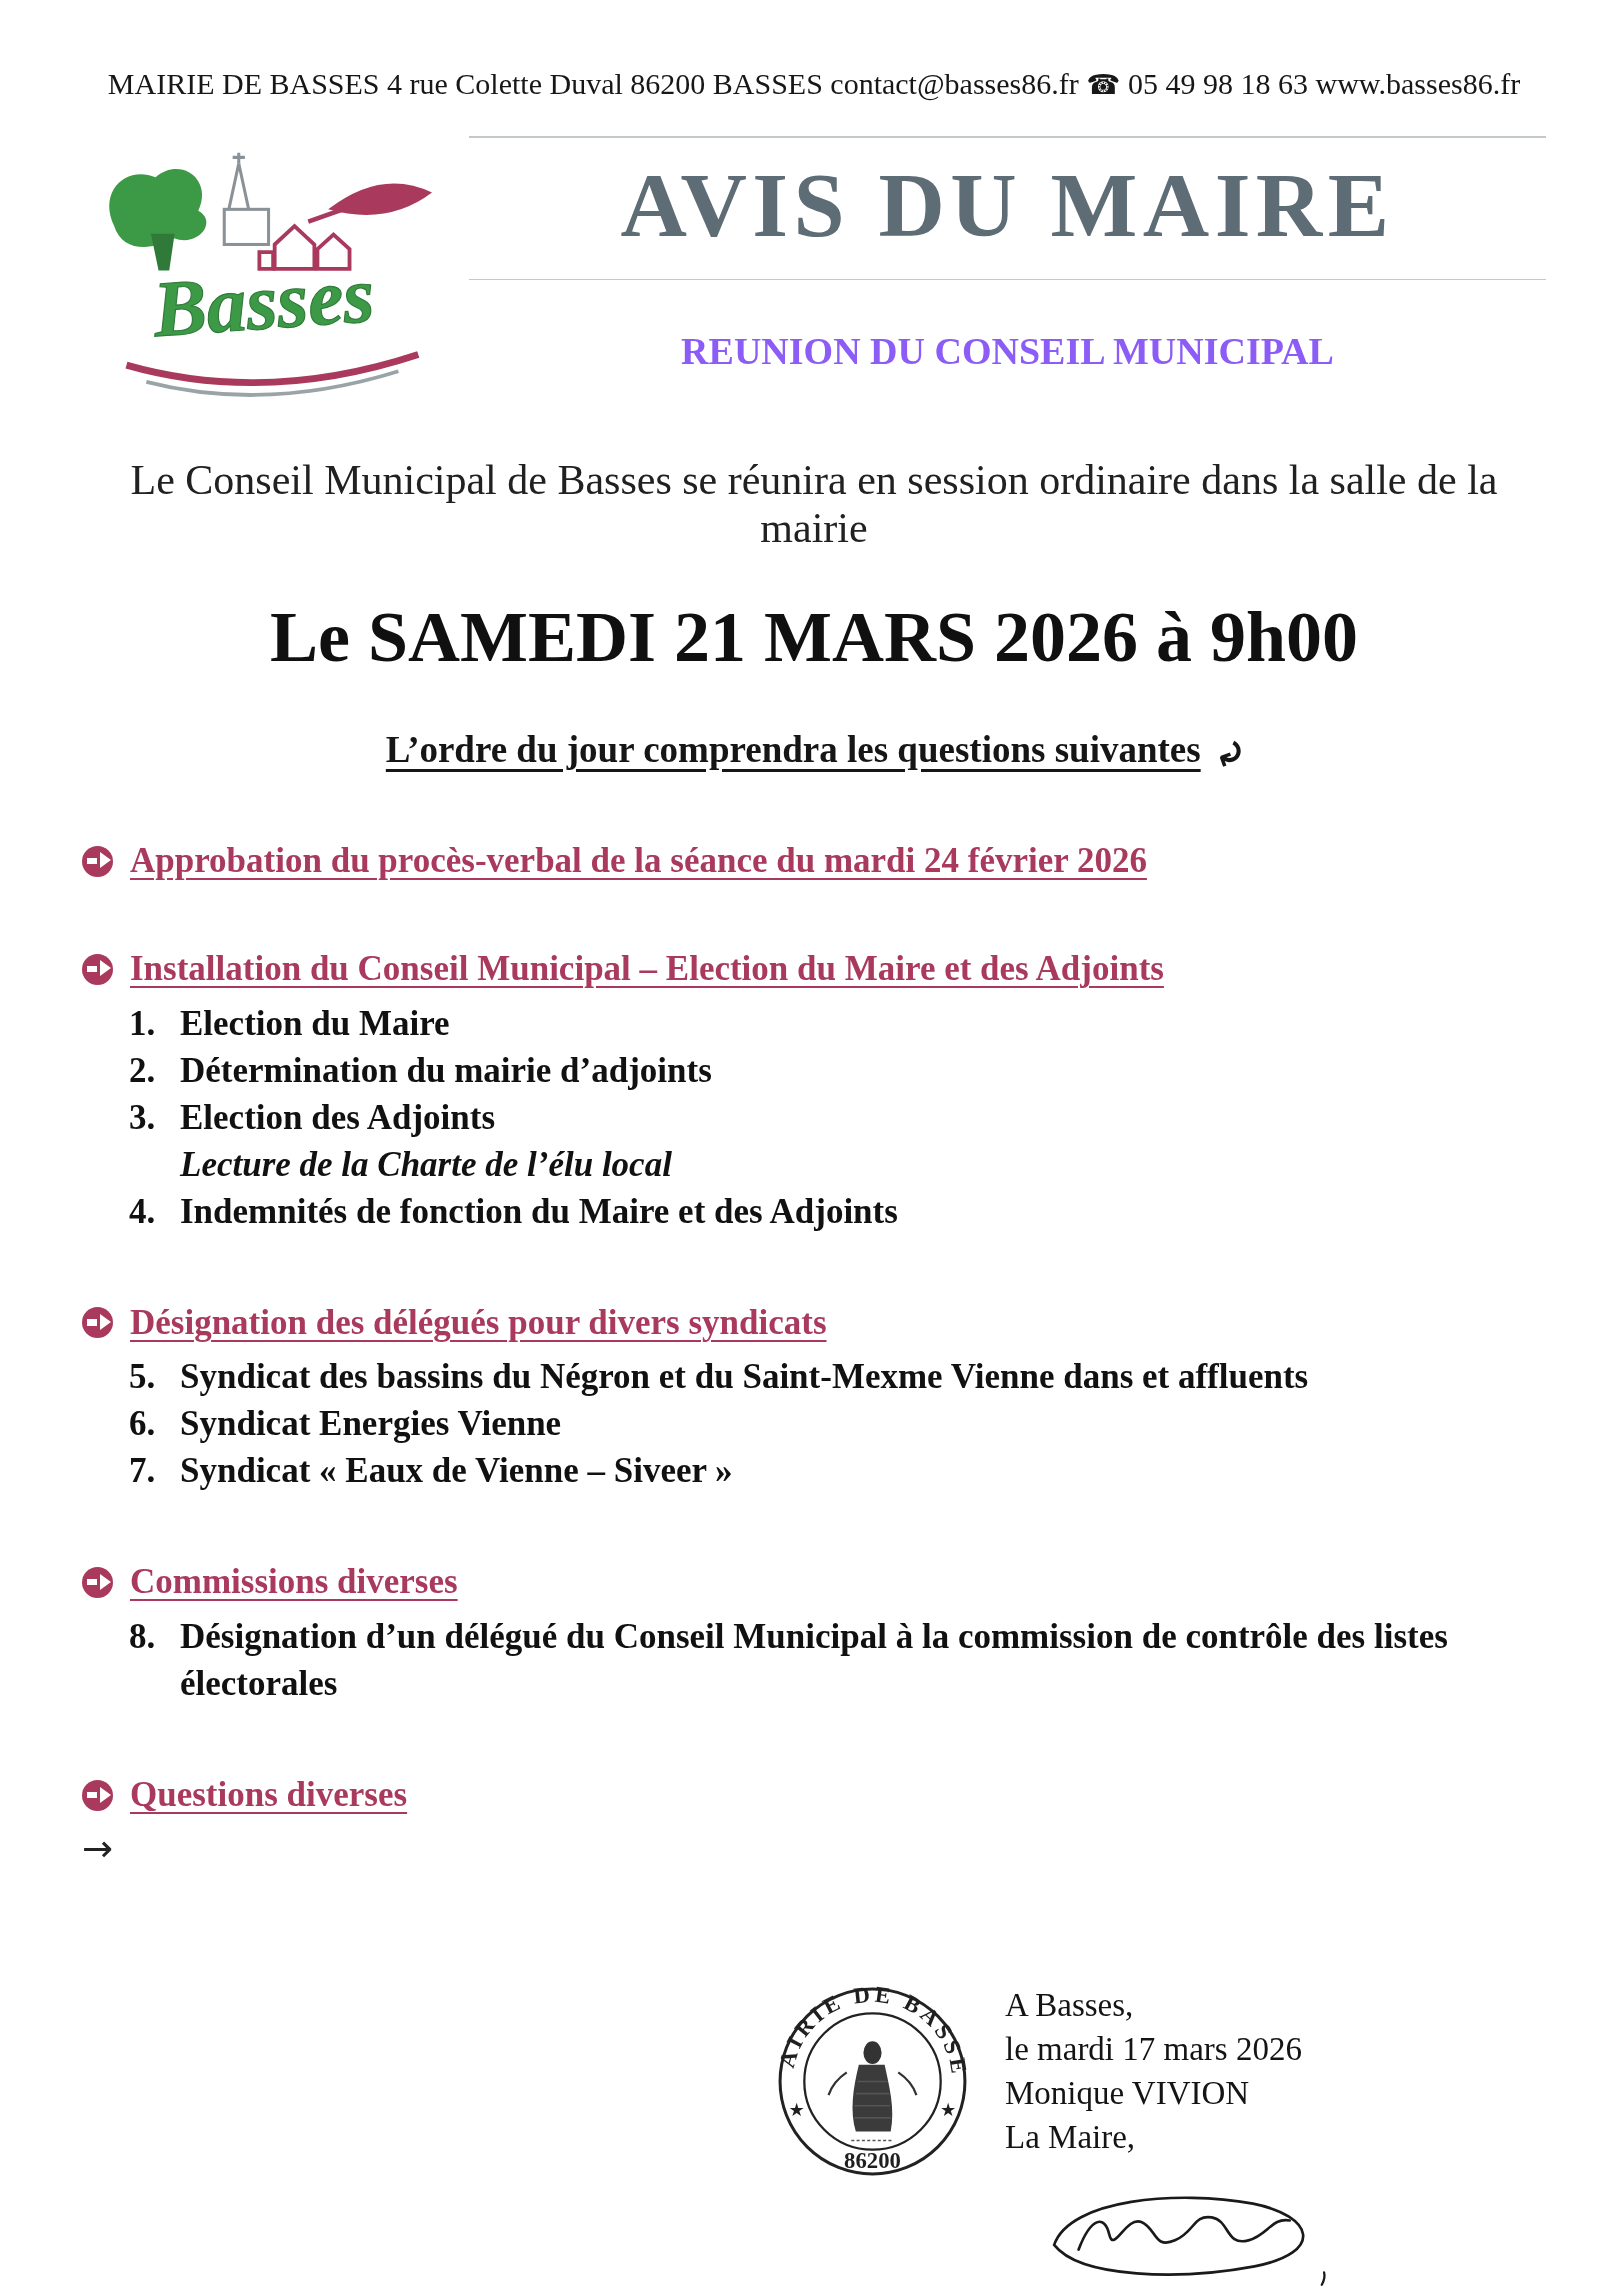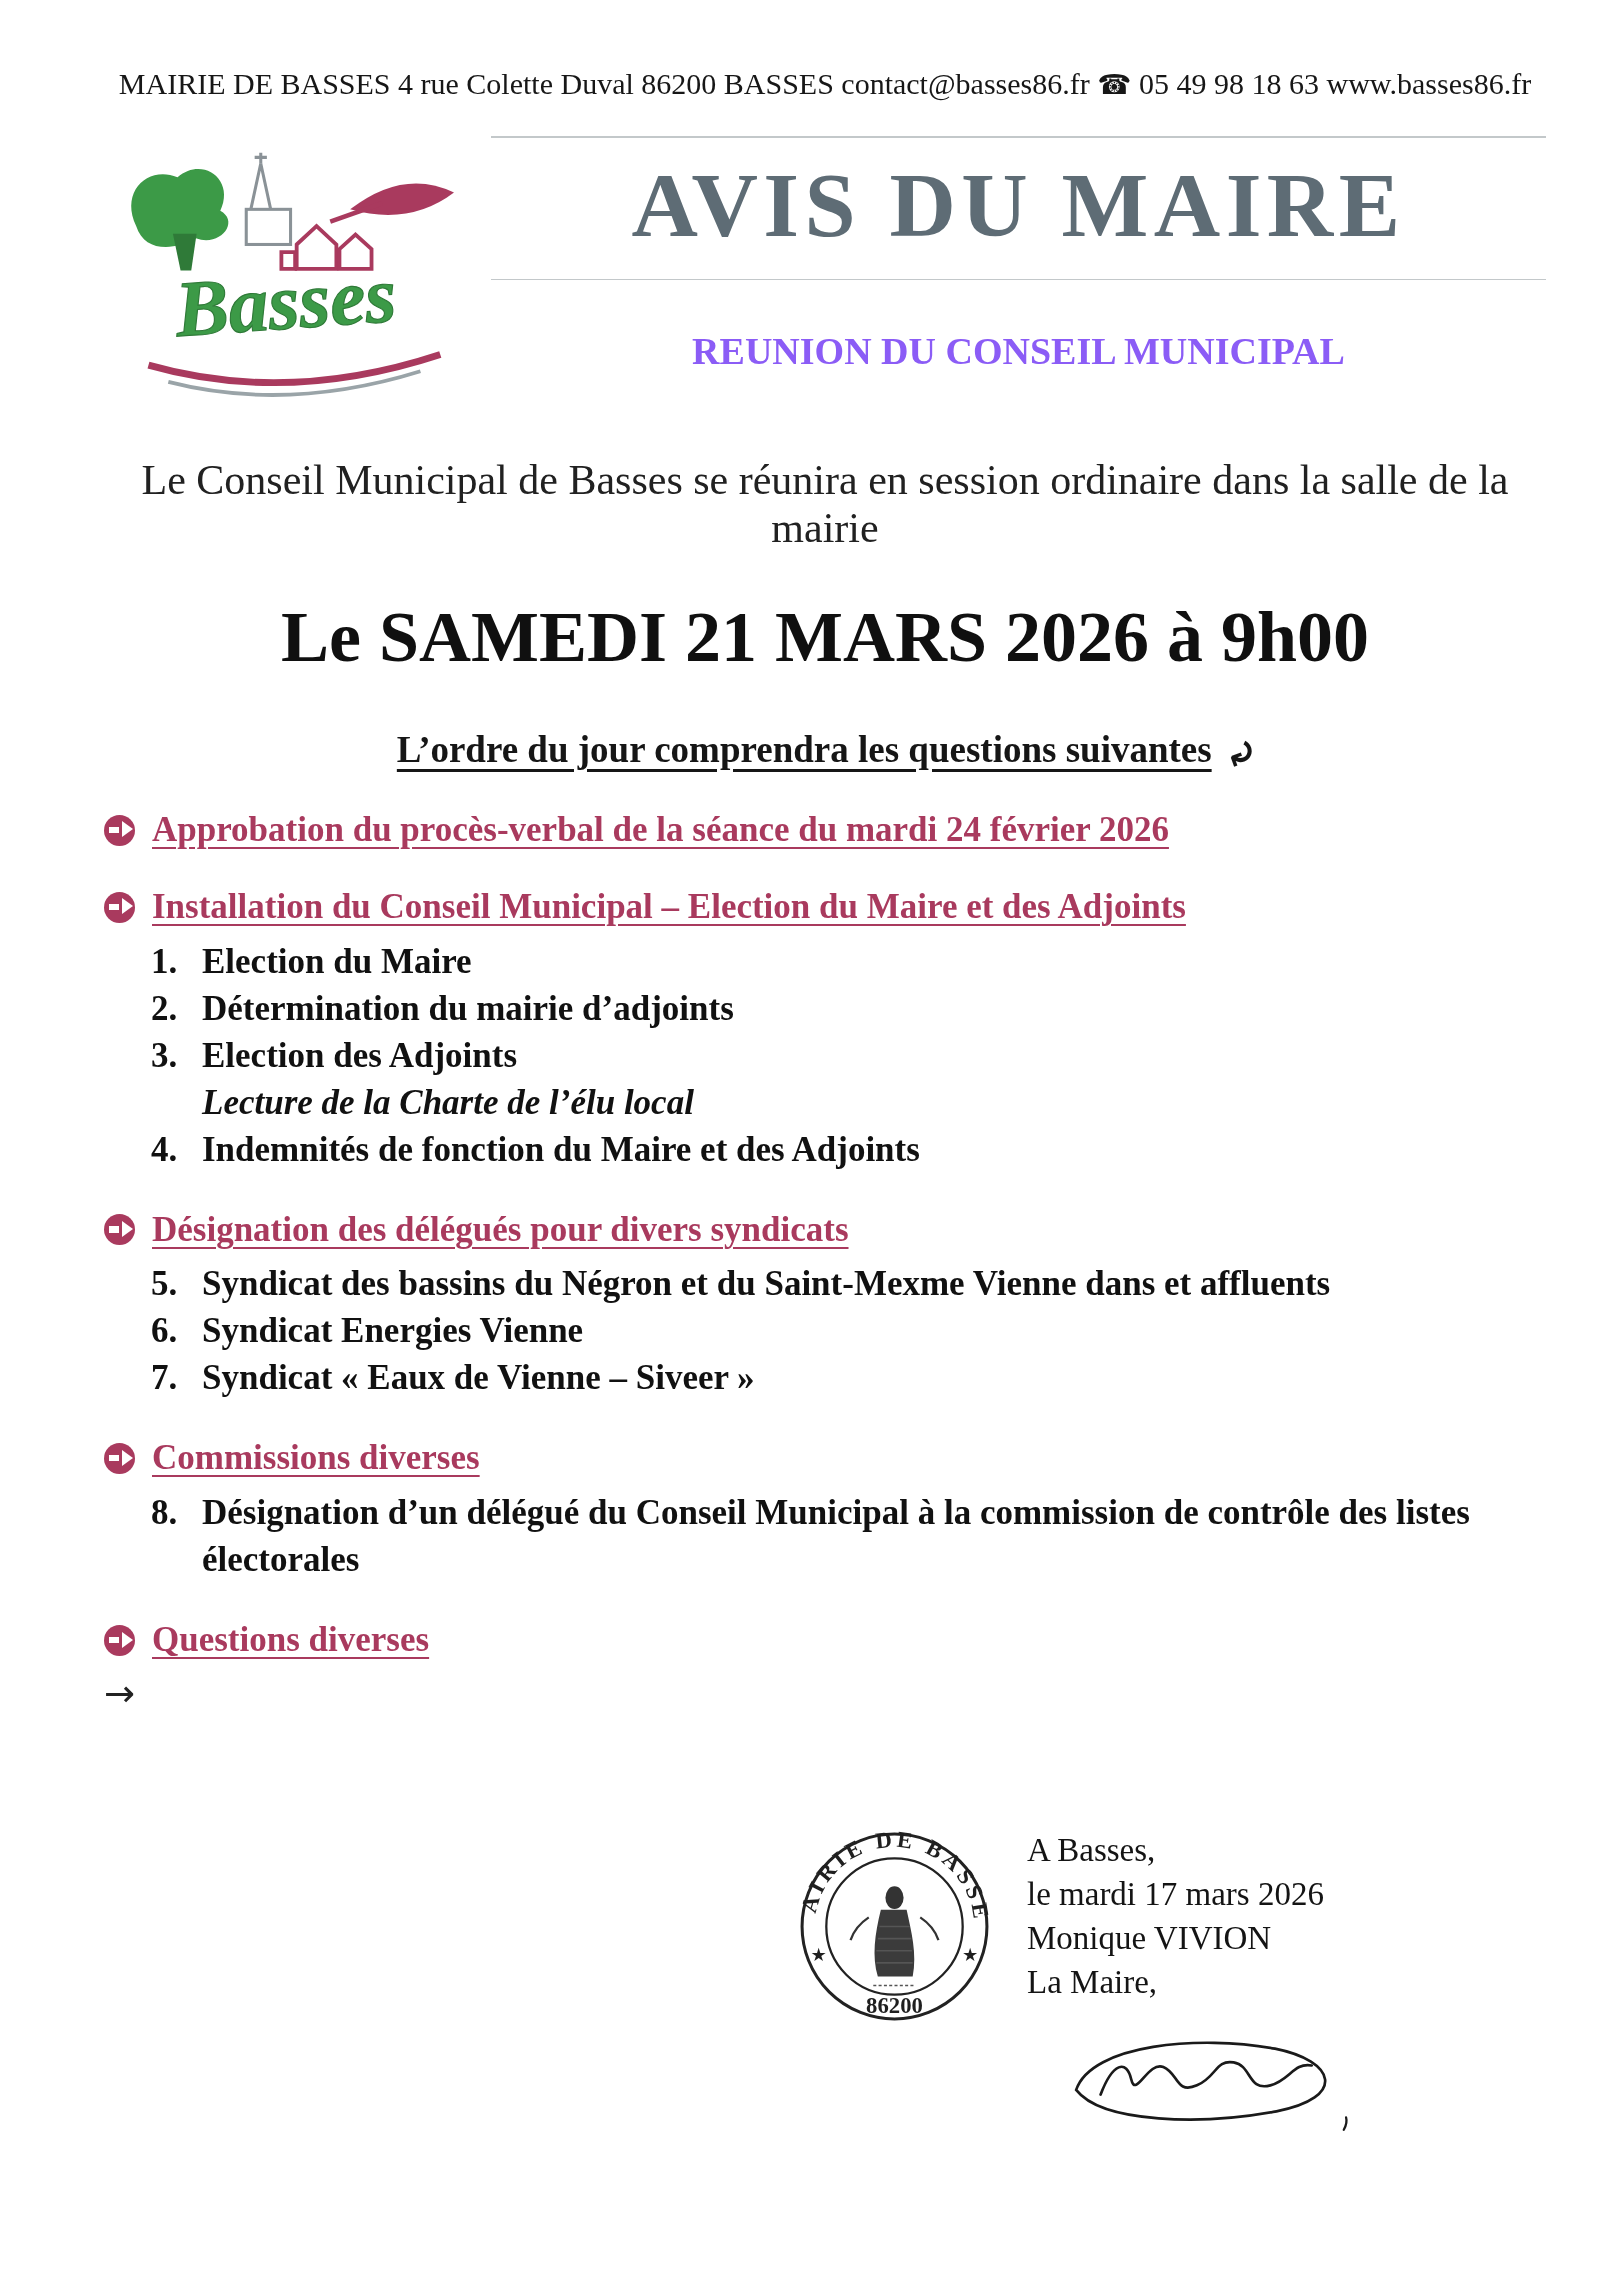--- a/index.html
+++ b/index.html
@@ -1,18 +1,18 @@
 <!DOCTYPE html>
 <html style="font-size:12.2px"><head>
 <meta charset="utf-8">
 <style>
   html,body { margin:0; padding:0; background:#e8e8e8; }
   .page {
     width:1623px; height:2295px; background:#ffffff; position:relative;
-    box-sizing:border-box; padding:67px 77px 0 104px;
+    box-sizing:border-box; padding:67px 77px 0 82px;
     font-family:"Liberation Serif","DejaVu Serif",serif; color:#1c1c1c;
     margin:0 auto; overflow:hidden;
   }
   .doc-header { font-size:30px; text-align:center; white-space:nowrap; color:#171717; }
   .doc-header .phone { font-family:"DejaVu Sans",sans-serif; font-size:27.5px; }
 
   .masthead { display:flex; margin-top:35px; }
   .logo-box { flex:0 0 367px; }
   .title-col { flex:1; margin-left:20px; }
   .rule { height:1.5px; background:#c3c8ca; }
@@ -30,21 +30,21 @@
 
   .meeting-date { font-size:72px; font-weight:bold; text-align:center; margin-top:44px; color:#101010; }
 
   .agenda-heading { text-align:center; margin-top:49px; font-size:37px; font-weight:bold; color:#161616; }
   .agenda-heading .ul { text-decoration:underline; text-decoration-thickness:3.1px; text-underline-offset:6.9px; }
   .curved-arrow {
     display:inline-block; font-family:"DejaVu Sans",sans-serif; font-size:35px;
     transform:rotate(115deg); margin-left:12.2px; vertical-align:-3.1px; font-weight:bold;
   }
 
-  .section { margin-top:37px; }
+  .section { margin-top:68px; }
   .sec-head { display:flex; align-items:center; gap:17px; }
   .bullet { position:relative; width:31px; height:31px; border-radius:50%; background:#a93a5e; flex:0 0 auto; }
   .bullet::before { content:""; position:absolute; left:5.4px; top:12.2px; width:10px; height:6.1px; background:#ffffff; }
   .bullet::after {
     content:""; position:absolute; right:2.3px; top:6.9px;
     border-left:11.5px solid #ffffff; border-top:8.4px solid transparent; border-bottom:8.4px solid transparent;
   }
   .sec-title {
     margin:0; font-size:35px; font-weight:bold; color:#a93a5e;
     text-decoration:underline; text-decoration-thickness:2.3px; text-underline-offset:6.1px;

